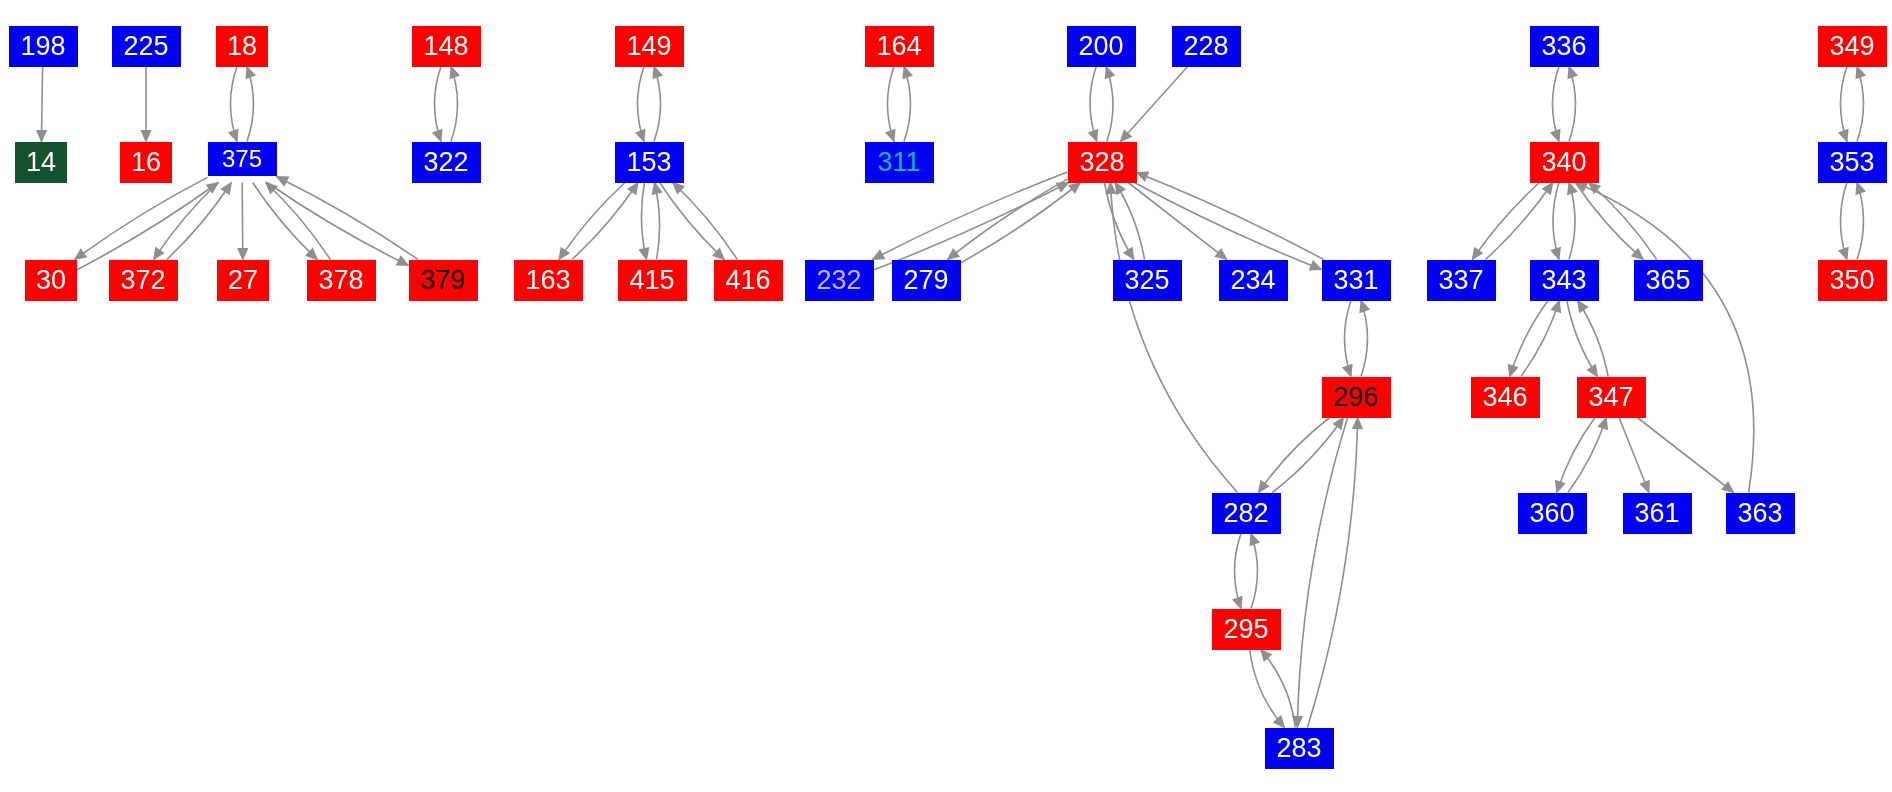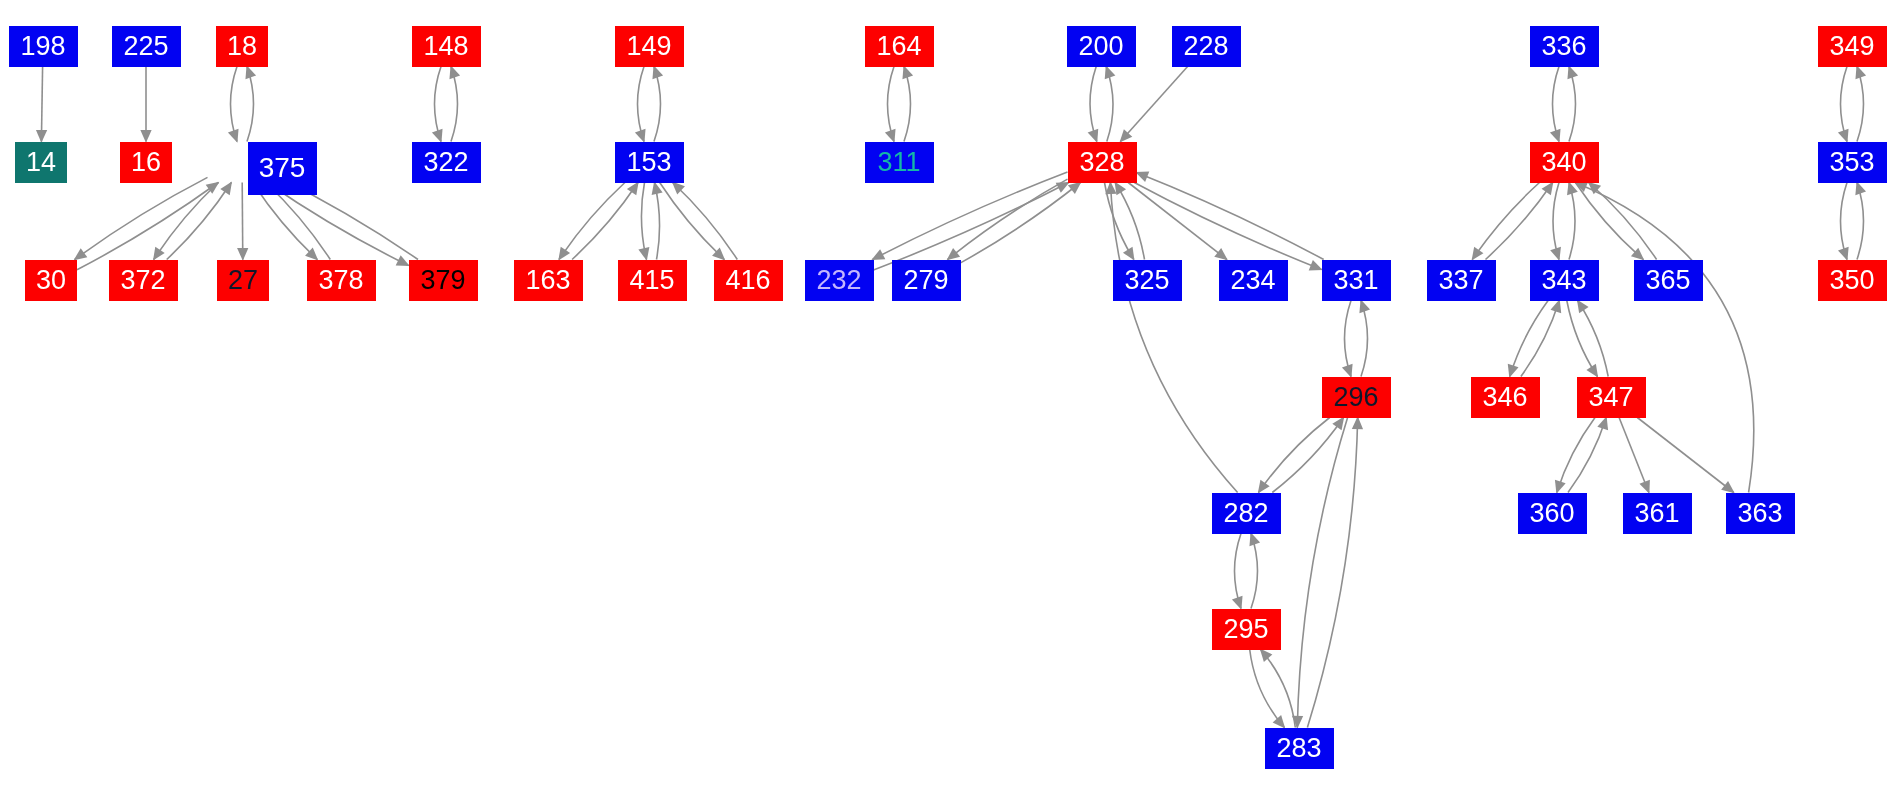--- a/index.html
+++ b/index.html
@@ -115,32 +115,32 @@
 <div class="node" style="left: 8.5px; top: 25.5px; width: 69px; height: 41px; background: rgb(2, 2, 242); color: rgb(255, 255, 255); font-size: 27px;">198</div>
     <div class="node" style="left: 111.5px; top: 25.5px; width: 69px; height: 41px; background: rgb(2, 2, 242); color: rgb(255, 255, 255); font-size: 27px;">225</div>
     <div class="node" style="left: 216px; top: 25.5px; width: 52px; height: 41px; background: rgb(253, 0, 0); color: rgb(255, 255, 255); font-size: 27px;">18</div>
     <div class="node" style="left: 411.5px; top: 25.5px; width: 69px; height: 41px; background: rgb(253, 0, 0); color: rgb(255, 255, 255); font-size: 27px;">148</div>
     <div class="node" style="left: 614.5px; top: 25.5px; width: 69px; height: 41px; background: rgb(253, 0, 0); color: rgb(255, 255, 255); font-size: 27px;">149</div>
     <div class="node" style="left: 864.5px; top: 25.5px; width: 69px; height: 41px; background: rgb(253, 0, 0); color: #ffffff; font-size: 27px;">164</div>
     <div class="node" style="left: 1066.5px; top: 25.5px; width: 69px; height: 41px; background: rgb(2, 2, 242); color: rgb(255, 255, 255); font-size: 27px;">200</div>
     <div class="node" style="left: 1171.5px; top: 25.5px; width: 69px; height: 41px; background: rgb(2, 2, 242); color: rgb(255, 255, 255); font-size: 27px;">228</div>
     <div class="node" style="left: 1529.5px; top: 25.5px; width: 69px; height: 41px; background: rgb(2, 2, 242); color: rgb(255, 255, 255); font-size: 27px;">336</div>
     <div class="node" style="left: 1817.5px; top: 25.5px; width: 69px; height: 41px; background: rgb(253, 0, 0); color: rgb(255, 255, 255); font-size: 27px;">349</div>
-    <div class="node" style="left: 15px; top: 141.5px; width: 52px; height: 41px; background: #0f766e; color: rgb(255, 255, 255); font-size: 27px;">14</div>
+    <div class="node" style="left: 15px; top: 141.5px; width: 52px; height: 41px; background: #14532d; color: rgb(255, 255, 255); font-size: 27px;">14</div>
     <div class="node" style="left: 120px; top: 141.5px; width: 52px; height: 41px; background: rgb(253, 0, 0); color: rgb(255, 255, 255); font-size: 27px;">16</div>
-    <div class="node" style="left: 207.5px; top: 141.5px; width: 69px; height: 53px; background: rgb(2, 2, 242); color: rgb(255, 255, 255); font-size: 28px; margin-left: 40px;">375</div>
+    <div class="node" style="left: 207.5px; top: 141.5px; width: 69px; height: 34px; background: rgb(2, 2, 242); color: rgb(255, 255, 255); font-size: 24px;">375</div>
     <div class="node" style="left: 411.5px; top: 141.5px; width: 69px; height: 41px; background: rgb(2, 2, 242); color: rgb(255, 255, 255); font-size: 27px;">322</div>
     <div class="node" style="left: 614.5px; top: 141.5px; width: 69px; height: 41px; background: rgb(2, 2, 242); color: rgb(255, 255, 255); font-size: 27px;">153</div>
     <div class="node" style="left: 864.5px; top: 141.5px; width: 69px; height: 41px; background: rgb(2, 2, 242); color: #14b8a6; font-size: 27px; text-align: center;">311</div>
     <div class="node" style="left: 1067.5px; top: 141.5px; width: 69px; height: 41px; background: rgb(253, 0, 0); color: rgb(255, 255, 255); font-size: 27px;">328</div>
     <div class="node" style="left: 1529.5px; top: 141.5px; width: 69px; height: 41px; background: rgb(253, 0, 0); color: rgb(255, 255, 255); font-size: 27px;">340</div>
     <div class="node" style="left: 1817.5px; top: 141.5px; width: 69px; height: 41px; background: rgb(2, 2, 242); color: rgb(255, 255, 255); font-size: 27px;">353</div>
     <div class="node" style="left: 25px; top: 259.5px; width: 52px; height: 41px; background: rgb(253, 0, 0); color: rgb(255, 255, 255); font-size: 27px;">30</div>
     <div class="node" style="left: 108.5px; top: 259.5px; width: 69px; height: 41px; background: rgb(253, 0, 0); color: rgb(255, 255, 255); font-size: 27px;">372</div>
-    <div class="node" style="left: 217px; top: 259.5px; width: 52px; height: 41px; background: rgb(253, 0, 0); color: #0f172a; font-size: 27px;">27</div>
+    <div class="node" style="left: 217px; top: 259.5px; width: 52px; height: 41px; background: rgb(253, 0, 0); color: #ffffff; font-size: 27px;">27</div>
     <div class="node" style="left: 306.5px; top: 259.5px; width: 69px; height: 41px; background: rgb(253, 0, 0); color: rgb(255, 255, 255); font-size: 27px;">378</div>
     <div class="node" style="left: 408.5px; top: 259.5px; width: 69px; height: 41px; background: rgb(253, 0, 0); color: #000000; font-size: 27px;">379</div>
     <div class="node" style="left: 513.5px; top: 259.5px; width: 69px; height: 41px; background: rgb(253, 0, 0); color: rgb(255, 255, 255); font-size: 27px;">163</div>
     <div class="node" style="left: 617.5px; top: 259.5px; width: 69px; height: 41px; background: rgb(253, 0, 0); color: rgb(255, 255, 255); font-size: 27px;">415</div>
     <div class="node" style="left: 713.5px; top: 259.5px; width: 69px; height: 41px; background: rgb(253, 0, 0); color: rgb(255, 255, 255); font-size: 27px;">416</div>
     <div class="node" style="left: 804.5px; top: 259.5px; width: 69px; height: 41px; background: rgb(2, 2, 242); color: #c4b5fd; font-size: 27px;">232</div>
     <div class="node" style="left: 891.5px; top: 259.5px; width: 69px; height: 41px; background: rgb(2, 2, 242); color: rgb(255, 255, 255); font-size: 27px;">279</div>
     <div class="node" style="left: 1112.5px; top: 259.5px; width: 69px; height: 41px; background: rgb(2, 2, 242); color: rgb(255, 255, 255); font-size: 27px;">325</div>
     <div class="node" style="left: 1218.5px; top: 259.5px; width: 69px; height: 41px; background: rgb(2, 2, 242); color: rgb(255, 255, 255); font-size: 27px;">234</div>
     <div class="node" style="left: 1321.5px; top: 259.5px; width: 69px; height: 41px; background: rgb(2, 2, 242); color: rgb(255, 255, 255); font-size: 27px;">331</div>

